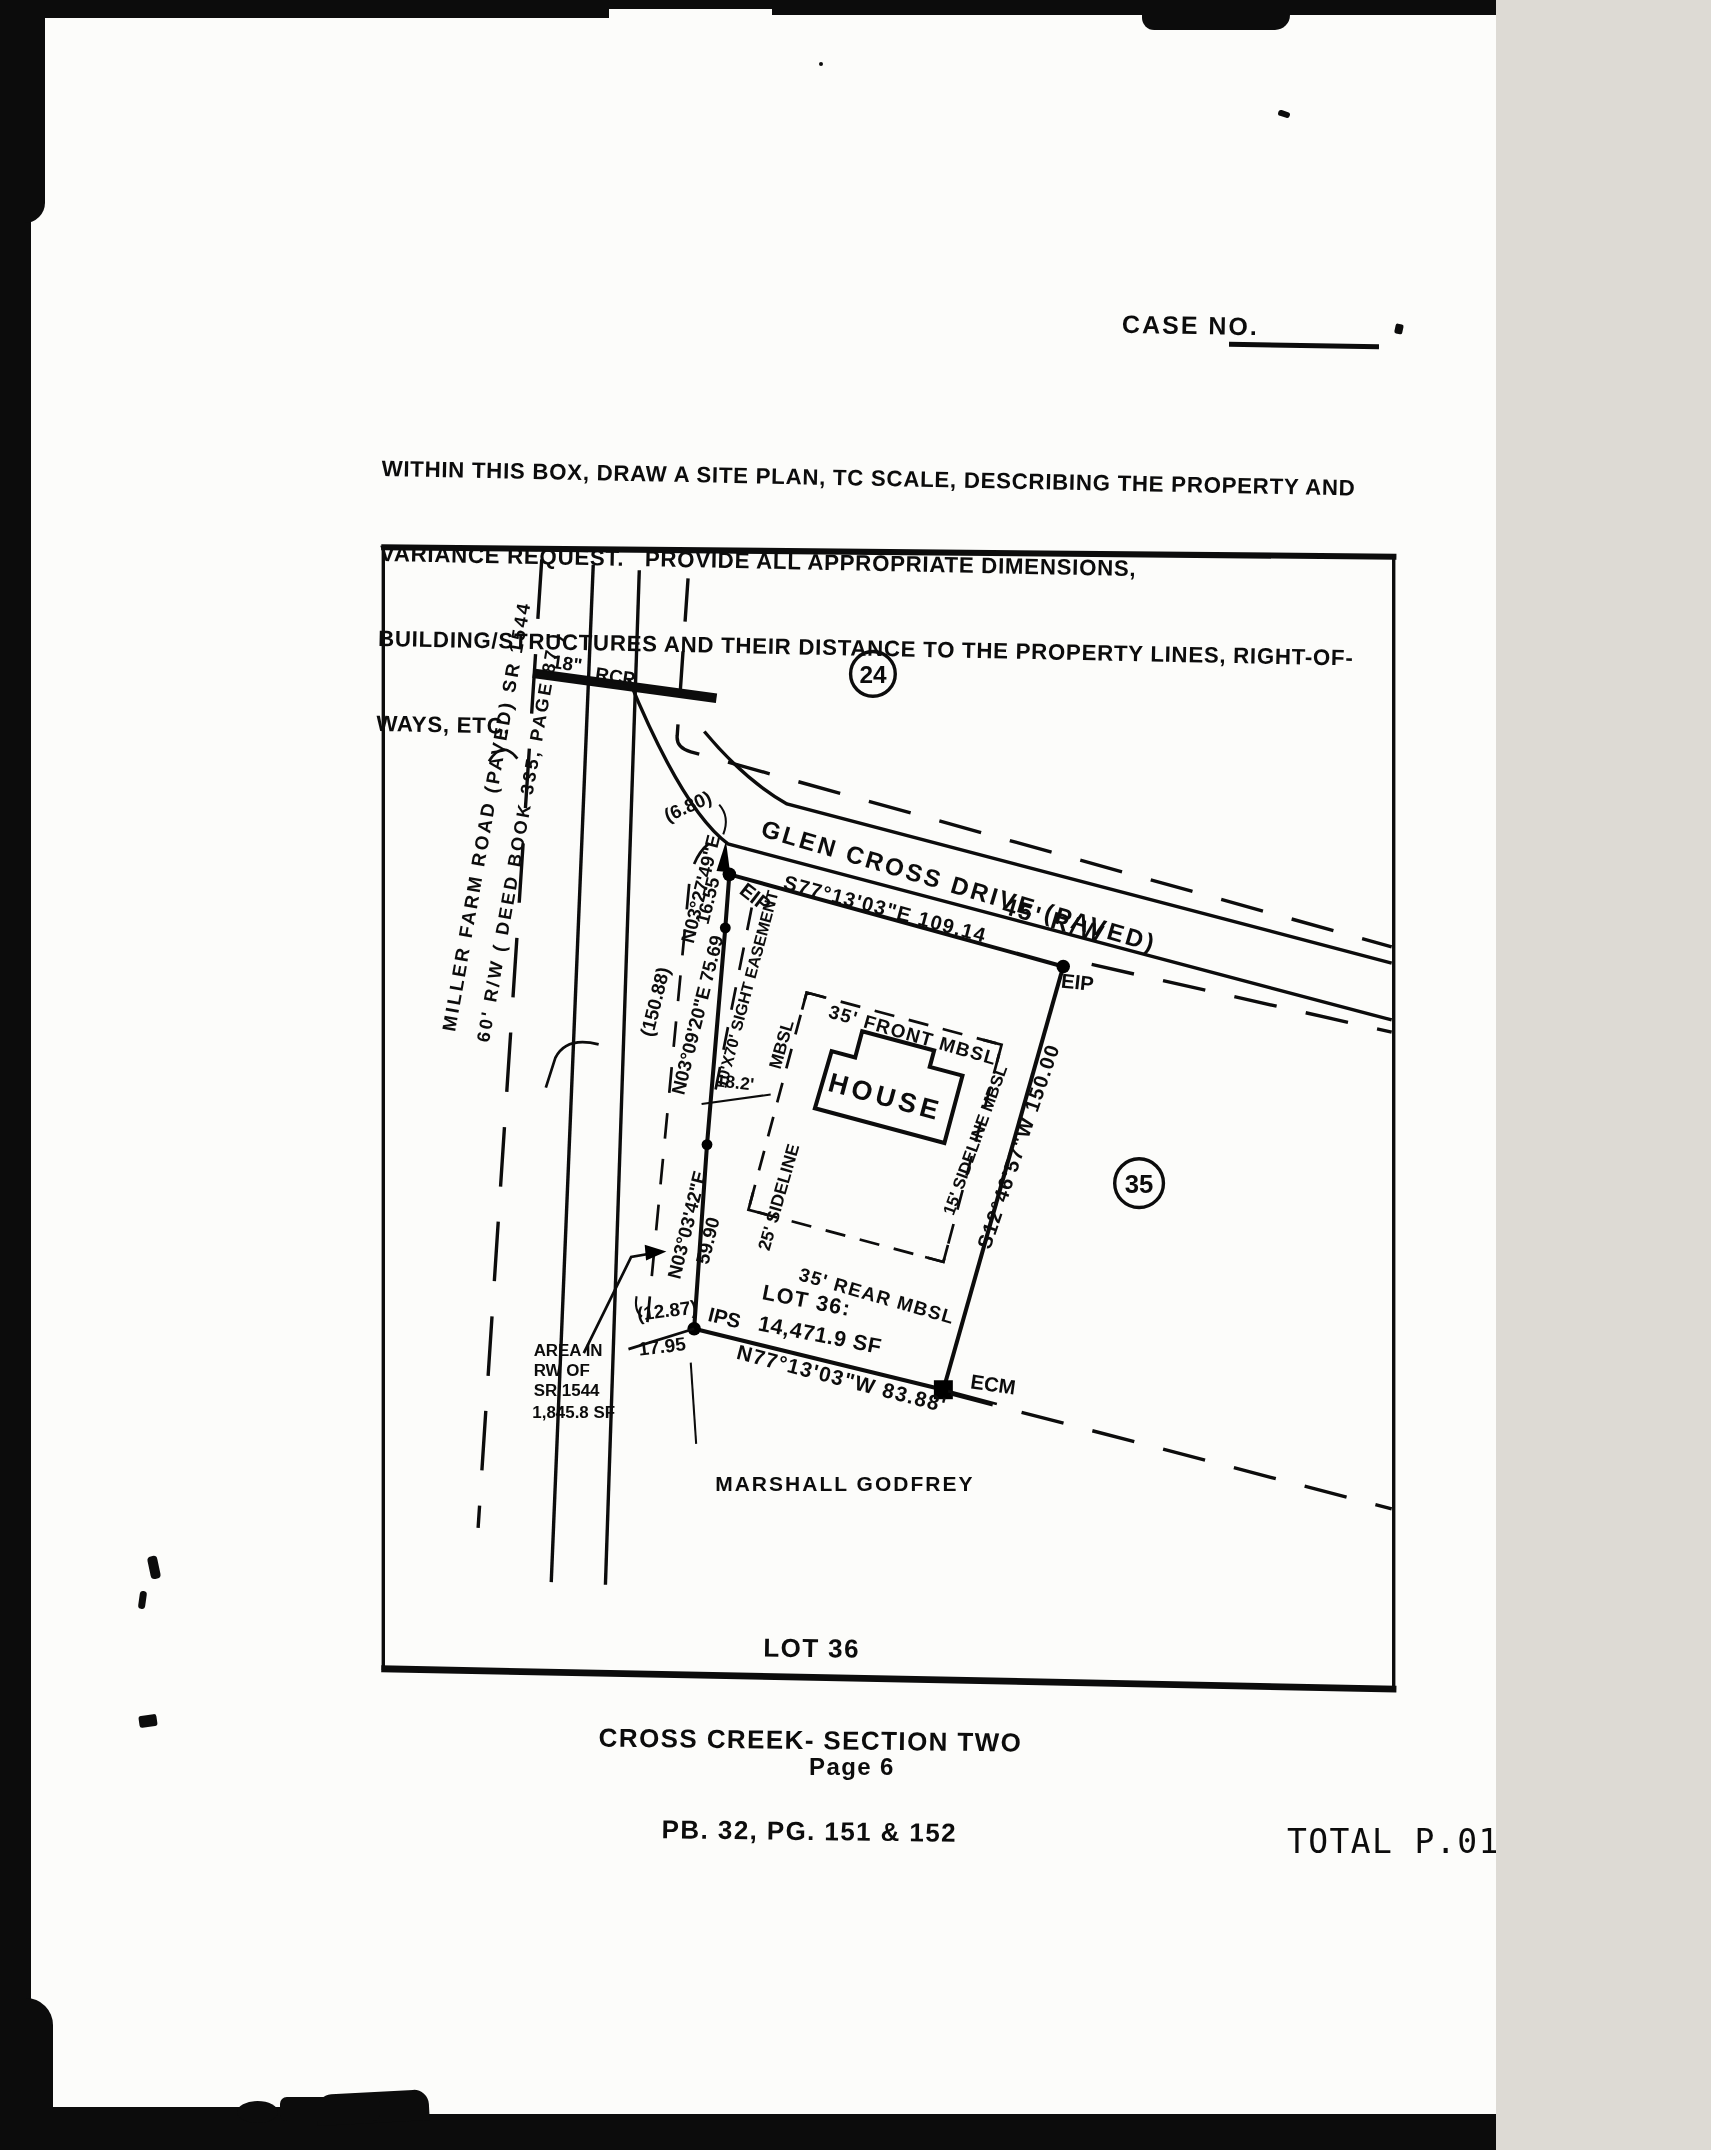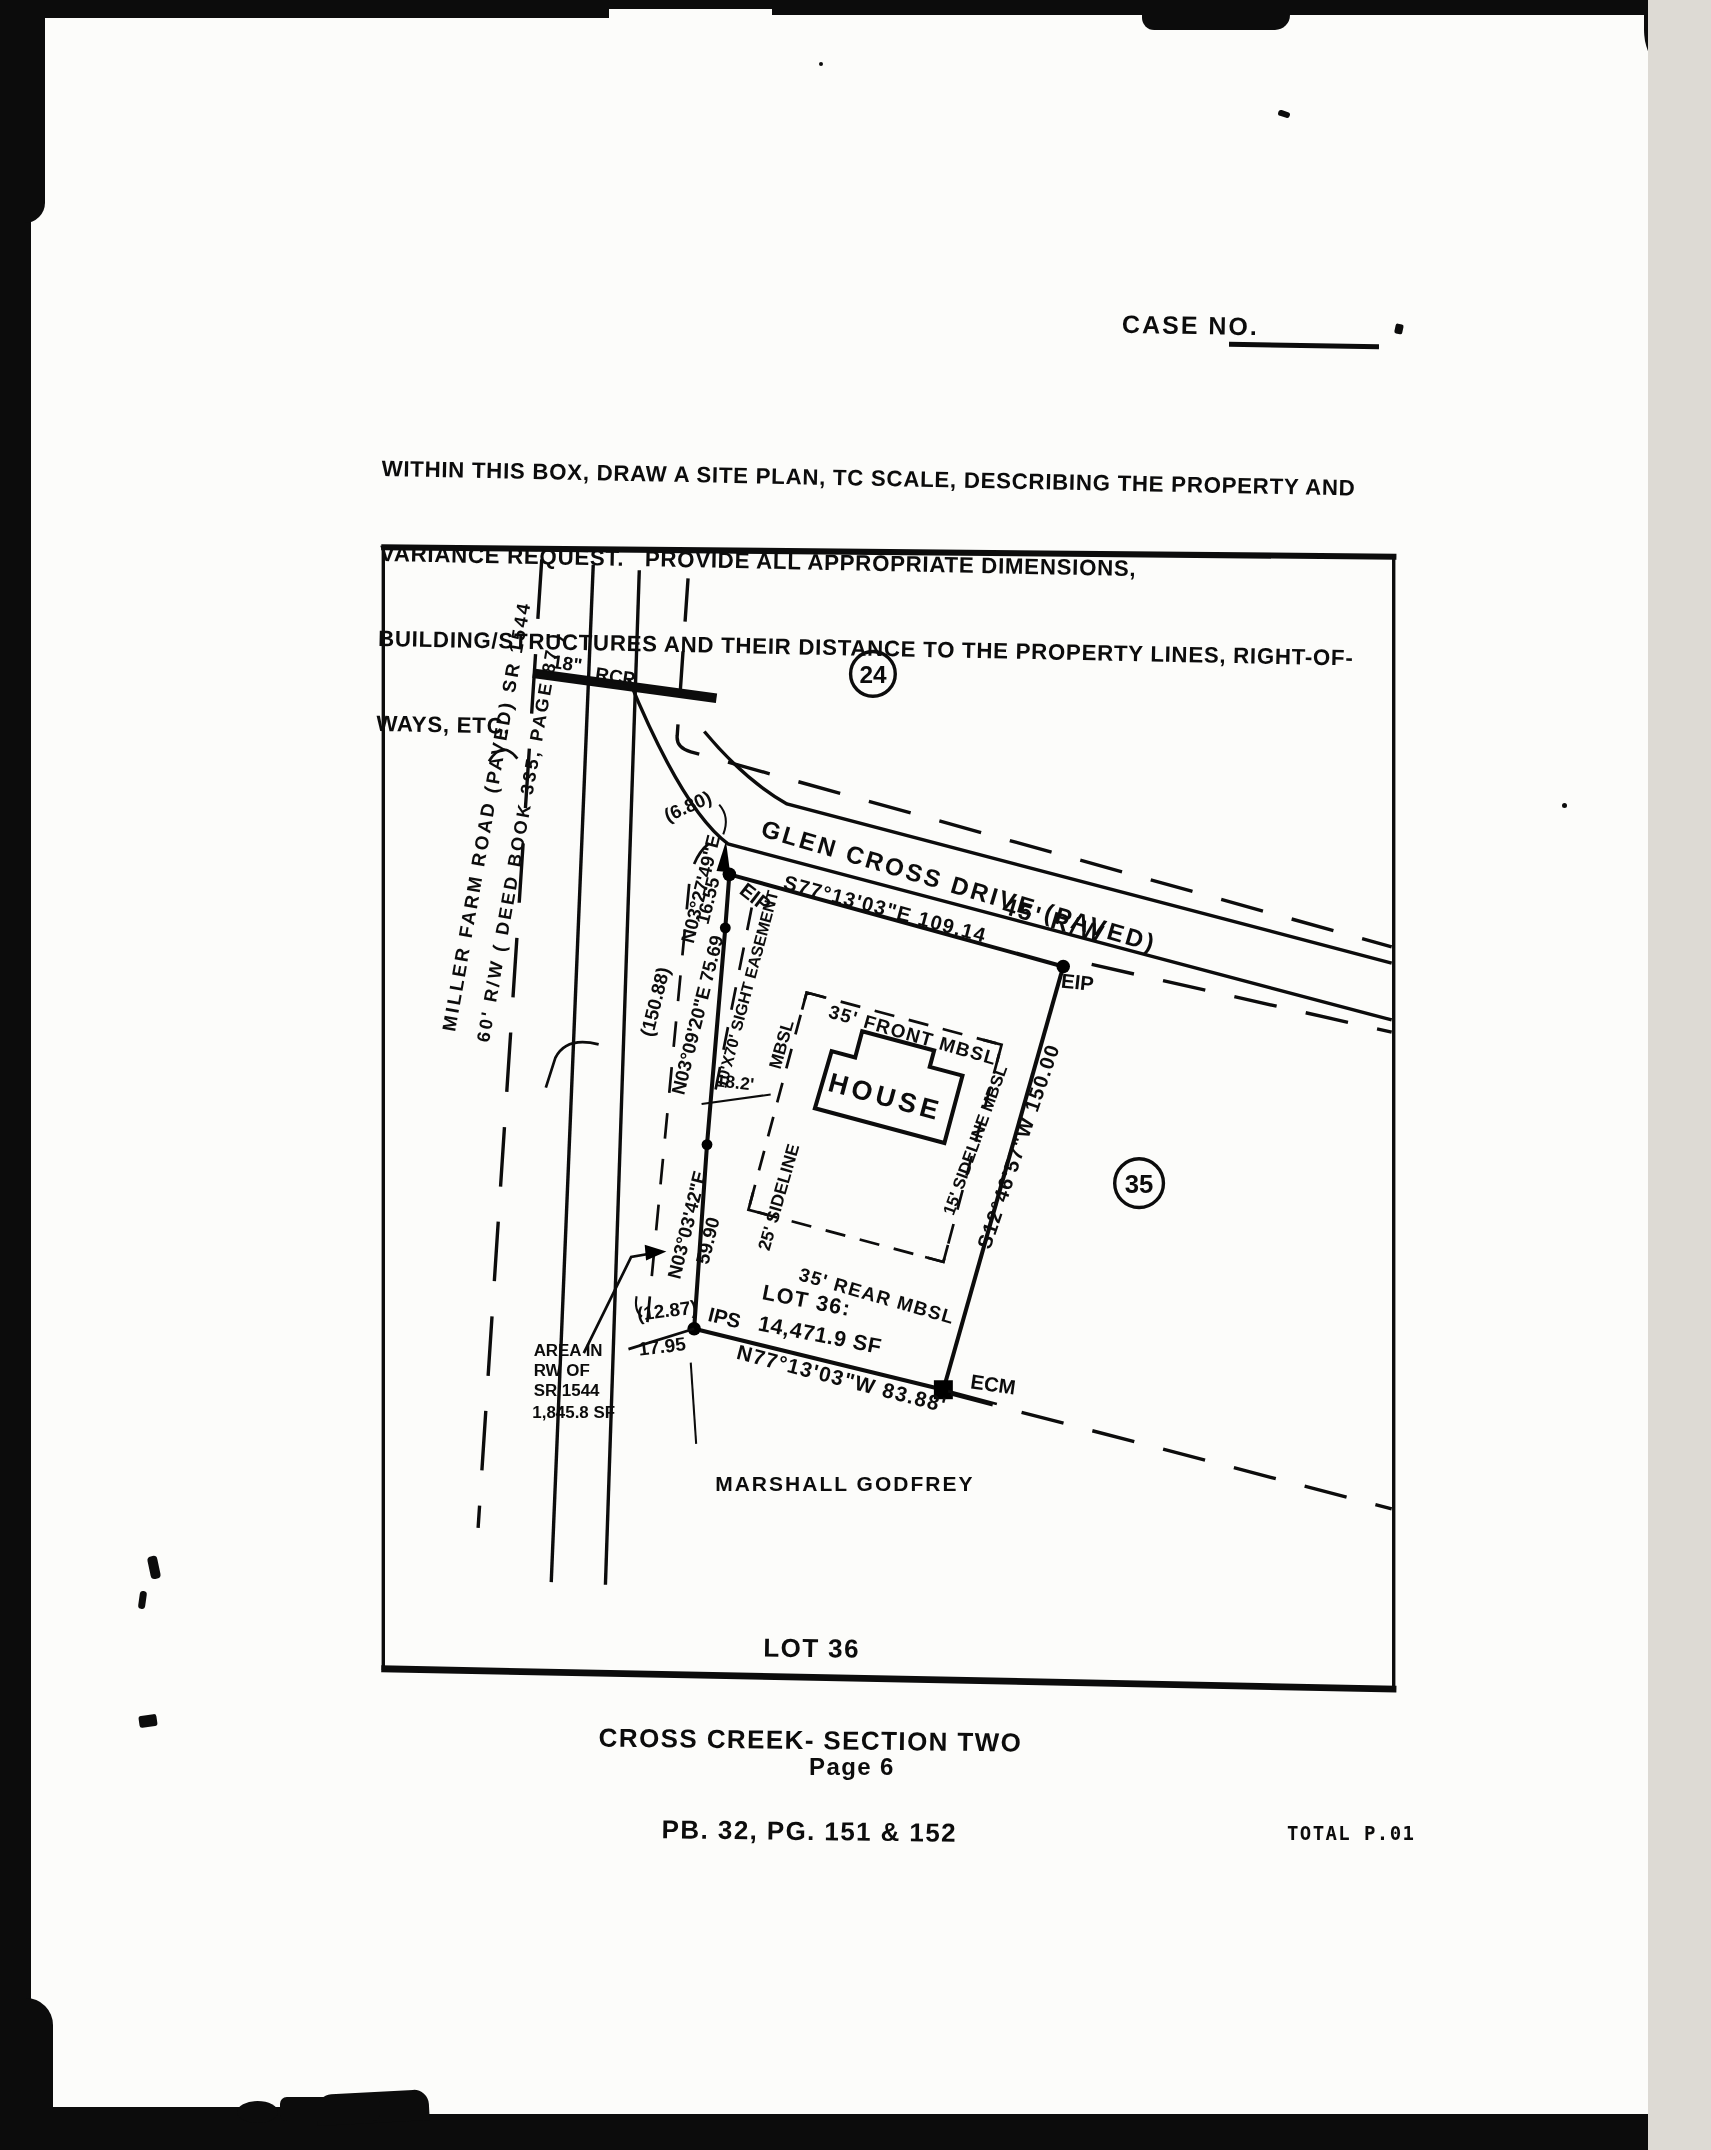--- a/index.html
+++ b/index.html
@@ -1,24 +1,24 @@
 <!DOCTYPE html>
 <html style="font-size:10.8px"><head>
 <meta charset="utf-8">
 <style>
   html,body{margin:0;padding:0;background:#dddad4;}
-  .sheet{position:relative;width:1648px;height:2151px;background:#fcfcfa;overflow:hidden;
+  .sheet{position:relative;width:1496px;height:2151px;background:#fcfcfa;overflow:hidden;
          font-family:"Liberation Sans",sans-serif;color:#0c0c0c;}
   .ink{position:absolute;background:#0c0c0c;}
   .txt{position:absolute;font-weight:700;white-space:pre;}
   .case{font-size:25px;letter-spacing:2px;}
   .para{font-size:22.3px;letter-spacing:0.7px;line-height:28.4px;transform:rotate(1.15deg);transform-origin:left top;}
   .title{font-size:26px;letter-spacing:1.4px;line-height:30.5px;text-align:center;transform:rotate(0.7deg);}
   .pageno{font-size:24px;letter-spacing:1.4px;text-align:right;}
-  .fax{font-family:"DejaVu Sans Mono",monospace;font-size:19px;font-weight:700;letter-spacing:1.4px;}
+  .fax{font-family:"DejaVu Sans Mono",monospace;font-size:33px;font-weight:400;letter-spacing:1.4px;}
   svg text{font-family:"Liberation Sans",sans-serif;font-weight:700;fill:#0c0c0c;}
   svg .ln{stroke:#0c0c0c;fill:none;}
   .t-road{letter-spacing:4px;}
 </style>
 </head>
 <body>
 
 <div class="sheet">
 
   <div class="txt case" style="left:1122px;top:311px;transform:rotate(1deg);">CASE NO.</div>

